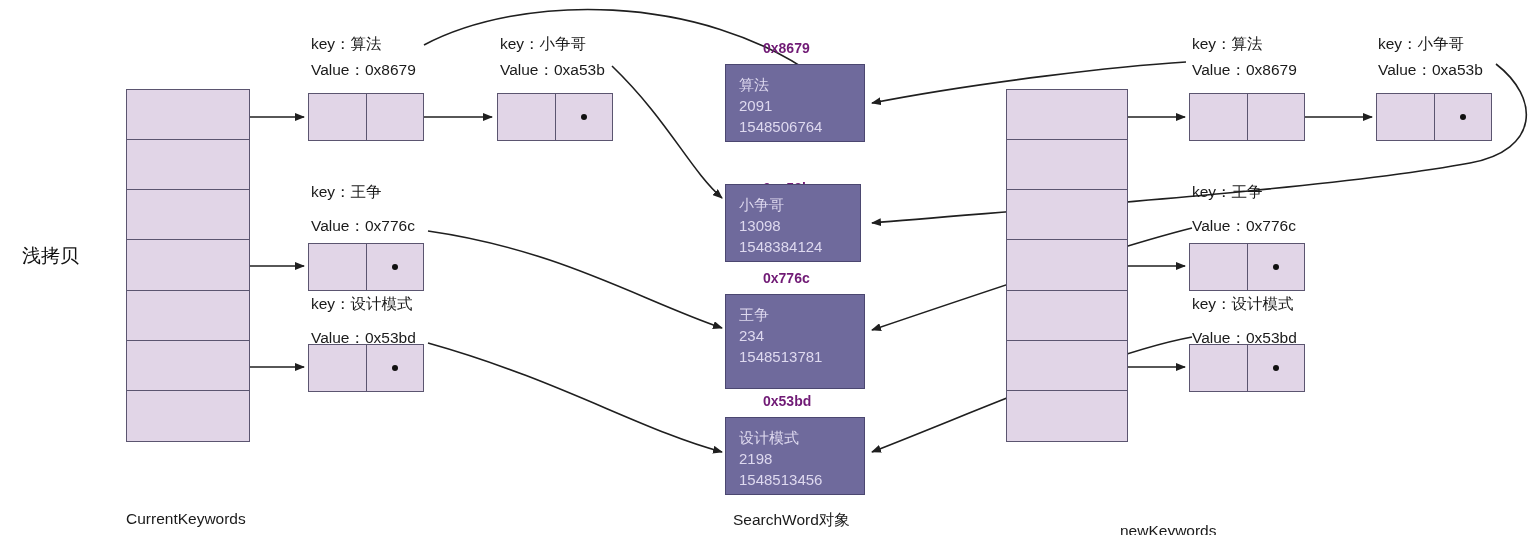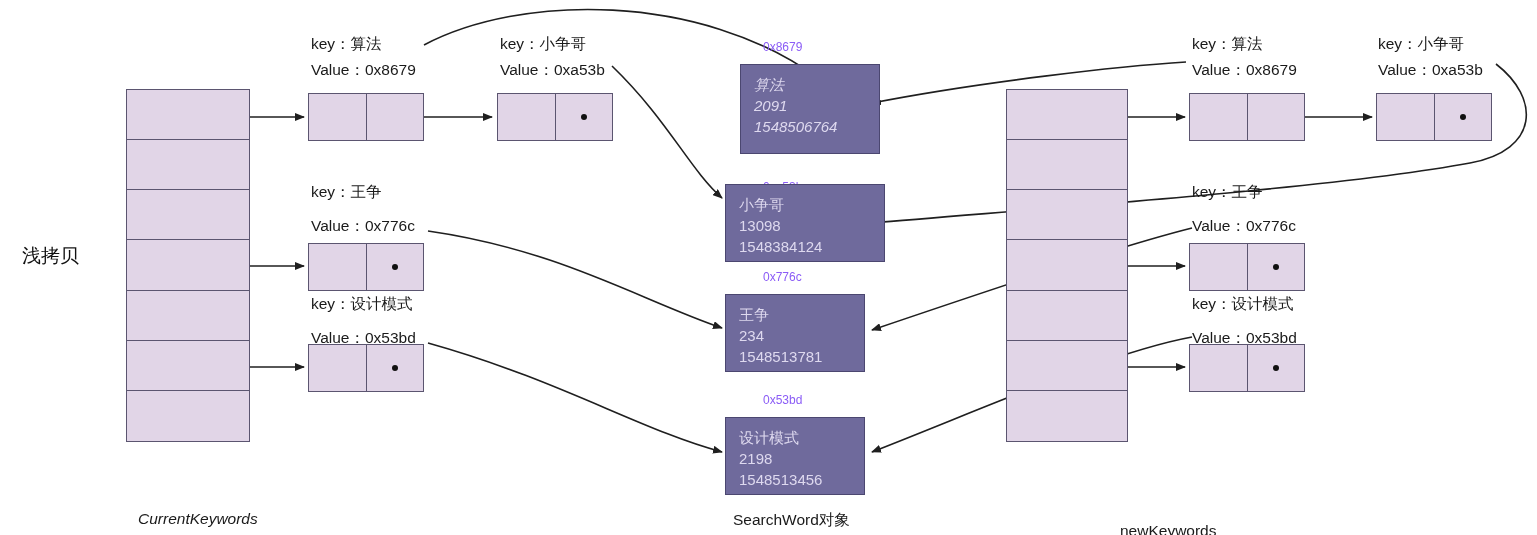--- a/index.html
+++ b/index.html
@@ -3,21 +3,21 @@
 <meta charset="utf-8">
 <style>
   html,body{margin:0;padding:0;background:#ffffff;}
   body{width:1537px;height:535px;position:relative;overflow:hidden;
        font-family:"Liberation Sans","DejaVu Sans",sans-serif;color:#111;}
   #stage{position:absolute;left:0;top:0;width:1537px;height:535px;}
   svg.layer{position:absolute;left:0;top:0;width:1537px;height:535px;overflow:visible;}
   .lbl{position:absolute;white-space:nowrap;font-size:15.5px;color:#1a1a1a;line-height:1.0;}
   .caption{position:absolute;white-space:nowrap;font-size:15.5px;color:#1a1a1a;}
   .side-label{position:absolute;white-space:nowrap;font-size:19px;color:#111;}
-  .addr{position:absolute;white-space:nowrap;font-size:12px;color:#8b5cf6;}
+  .addr{position:absolute;white-space:nowrap;font-size:14px;color:#701a75;font-weight:bold;}
   .obj{position:absolute;background:#6f6a9c;border:1.4px solid #4b4770;
        box-sizing:border-box;color:#ded9ef;font-size:15px;line-height:21px;
        padding:9px 0 0 13px;}
   .obj .l{display:block;}
   .hashtable{position:absolute;box-sizing:border-box;border:1.5px solid #5b5570;
        background:#e1d5e7;}
   .hrow{box-sizing:border-box;border-bottom:1.5px solid #5b5570;width:100%;}
   .hrow:last-child{border-bottom:none;}
   .node{position:absolute;box-sizing:border-box;border:1.5px solid #5b5570;
        background:#e1d5e7;display:flex;}
@@ -104,35 +104,35 @@
   <div class="lbl" style="left:311px;top:296px;">key：设计模式</div>
   <div class="lbl" style="left:311px;top:330px;">Value：0x53bd</div>
   <div class="node" style="left:308px;top:344px;width:116px;height:48px;">
     <div class="half first"></div>
     <div class="half">
       <span class="dot"></span>
     </div>
   </div>
 
   <div class="addr" style="left:763px;top:40px;">0x8679</div>
-  <div class="obj" style="left:740px;top:64px;width:140px;height:90px;font-style:italic;">
+  <div class="obj" style="left:725px;top:64px;width:140px;height:78px;">
     <span class="l">算法</span>
     <span class="l">2091</span>
     <span class="l">1548506764</span>
   </div>
 
   <div class="addr" style="left:763px;top:160px;margin-top:20px;">0xa53b</div>
-  <div class="obj" style="left:725px;top:184px;width:160px;height:78px;">
+  <div class="obj" style="left:725px;top:184px;width:136px;height:78px;">
     <span class="l">小争哥</span>
     <span class="l">13098</span>
     <span class="l">1548384124</span>
   </div>
 
   <div class="addr" style="left:763px;top:270px;">0x776c</div>
-  <div class="obj" style="left:725px;top:294px;width:140px;height:78px;">
+  <div class="obj" style="left:725px;top:294px;width:140px;height:95px;">
     <span class="l">王争</span>
     <span class="l">234</span>
     <span class="l">1548513781</span>
   </div>
 
   <div class="addr" style="left:763px;top:393px;">0x53bd</div>
   <div class="obj" style="left:725px;top:417px;width:140px;height:78px;">
     <span class="l">设计模式</span>
     <span class="l">2198</span>
     <span class="l">1548513456</span>
@@ -175,17 +175,17 @@
 
   <div class="lbl" style="left:1192px;top:296px;">key：设计模式</div>
   <div class="lbl" style="left:1192px;top:330px;">Value：0x53bd</div>
   <div class="node" style="left:1189px;top:344px;width:116px;height:48px;">
     <div class="half first"></div>
     <div class="half">
       <span class="dot"></span>
     </div>
   </div>
 
-  <div class="caption" style="left:138px;top:510px;font-style:italic;">CurrentKeywords</div>
+  <div class="caption" style="left:126px;top:510px;">CurrentKeywords</div>
   <div class="caption" style="left:733px;top:510px;">SearchWord对象</div>
   <div class="caption" style="left:1120px;top:510px;margin-top:12px;">newKeywords</div>
 
 </div>
 
 </body></html>

